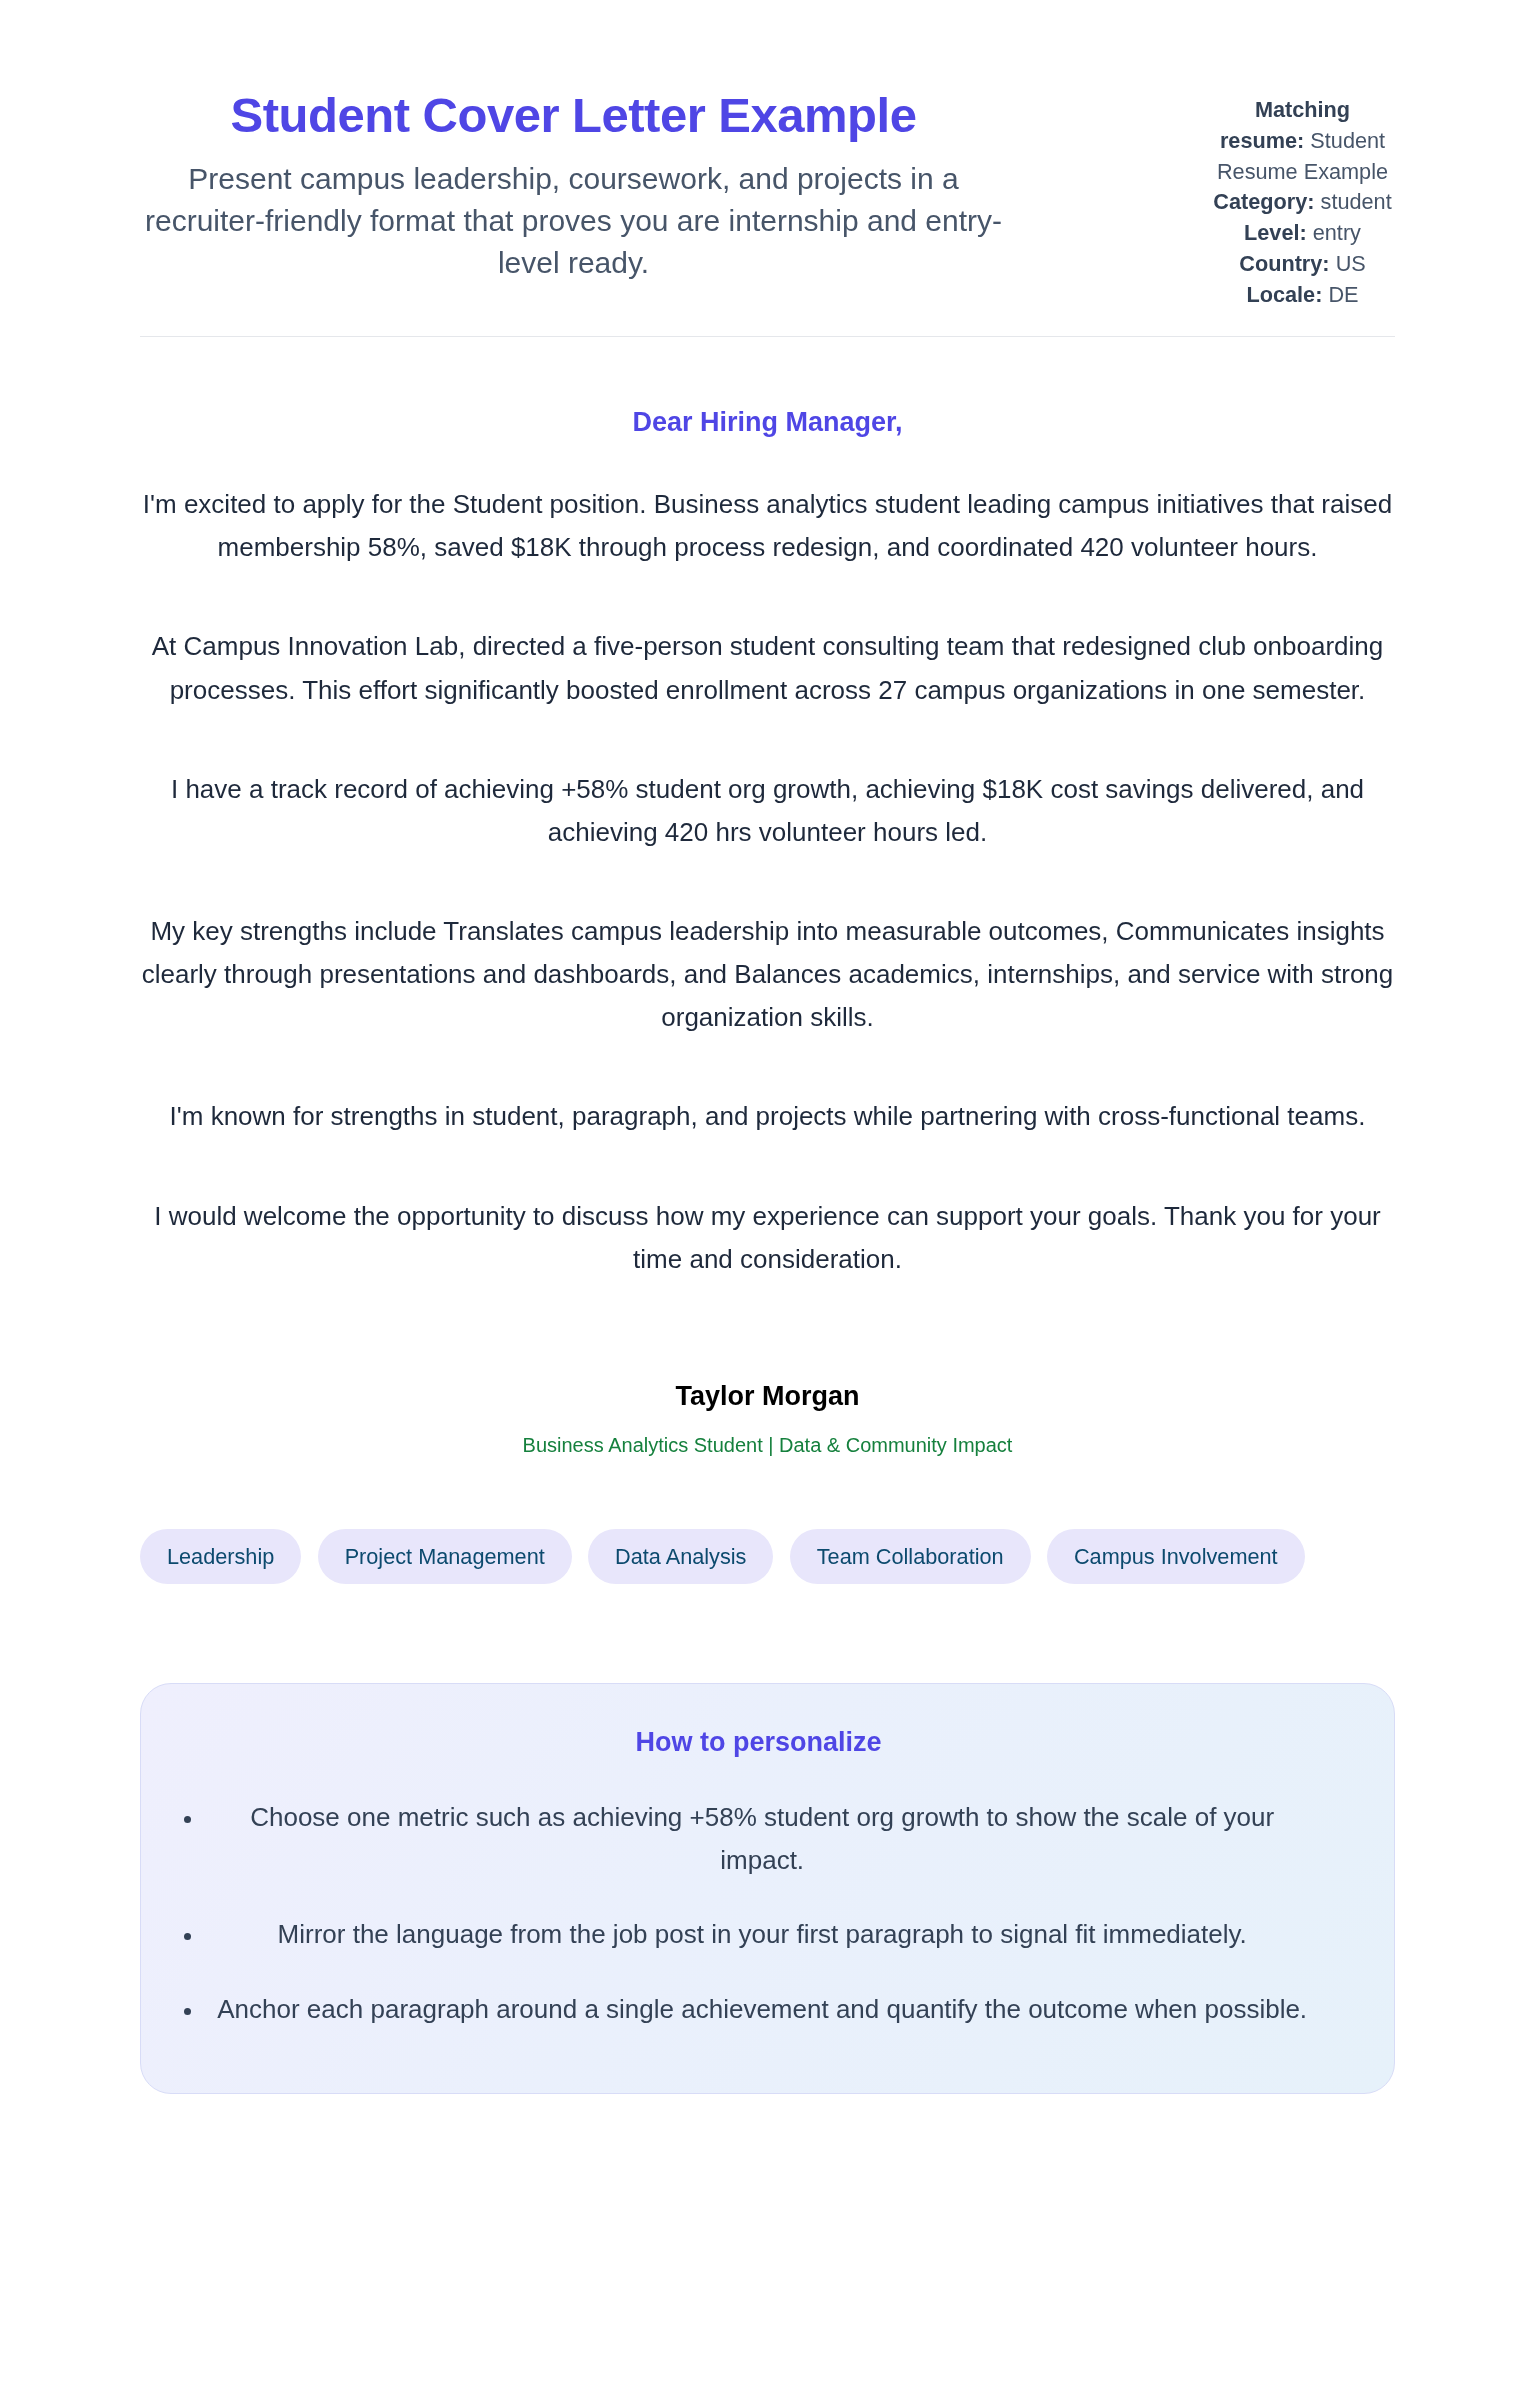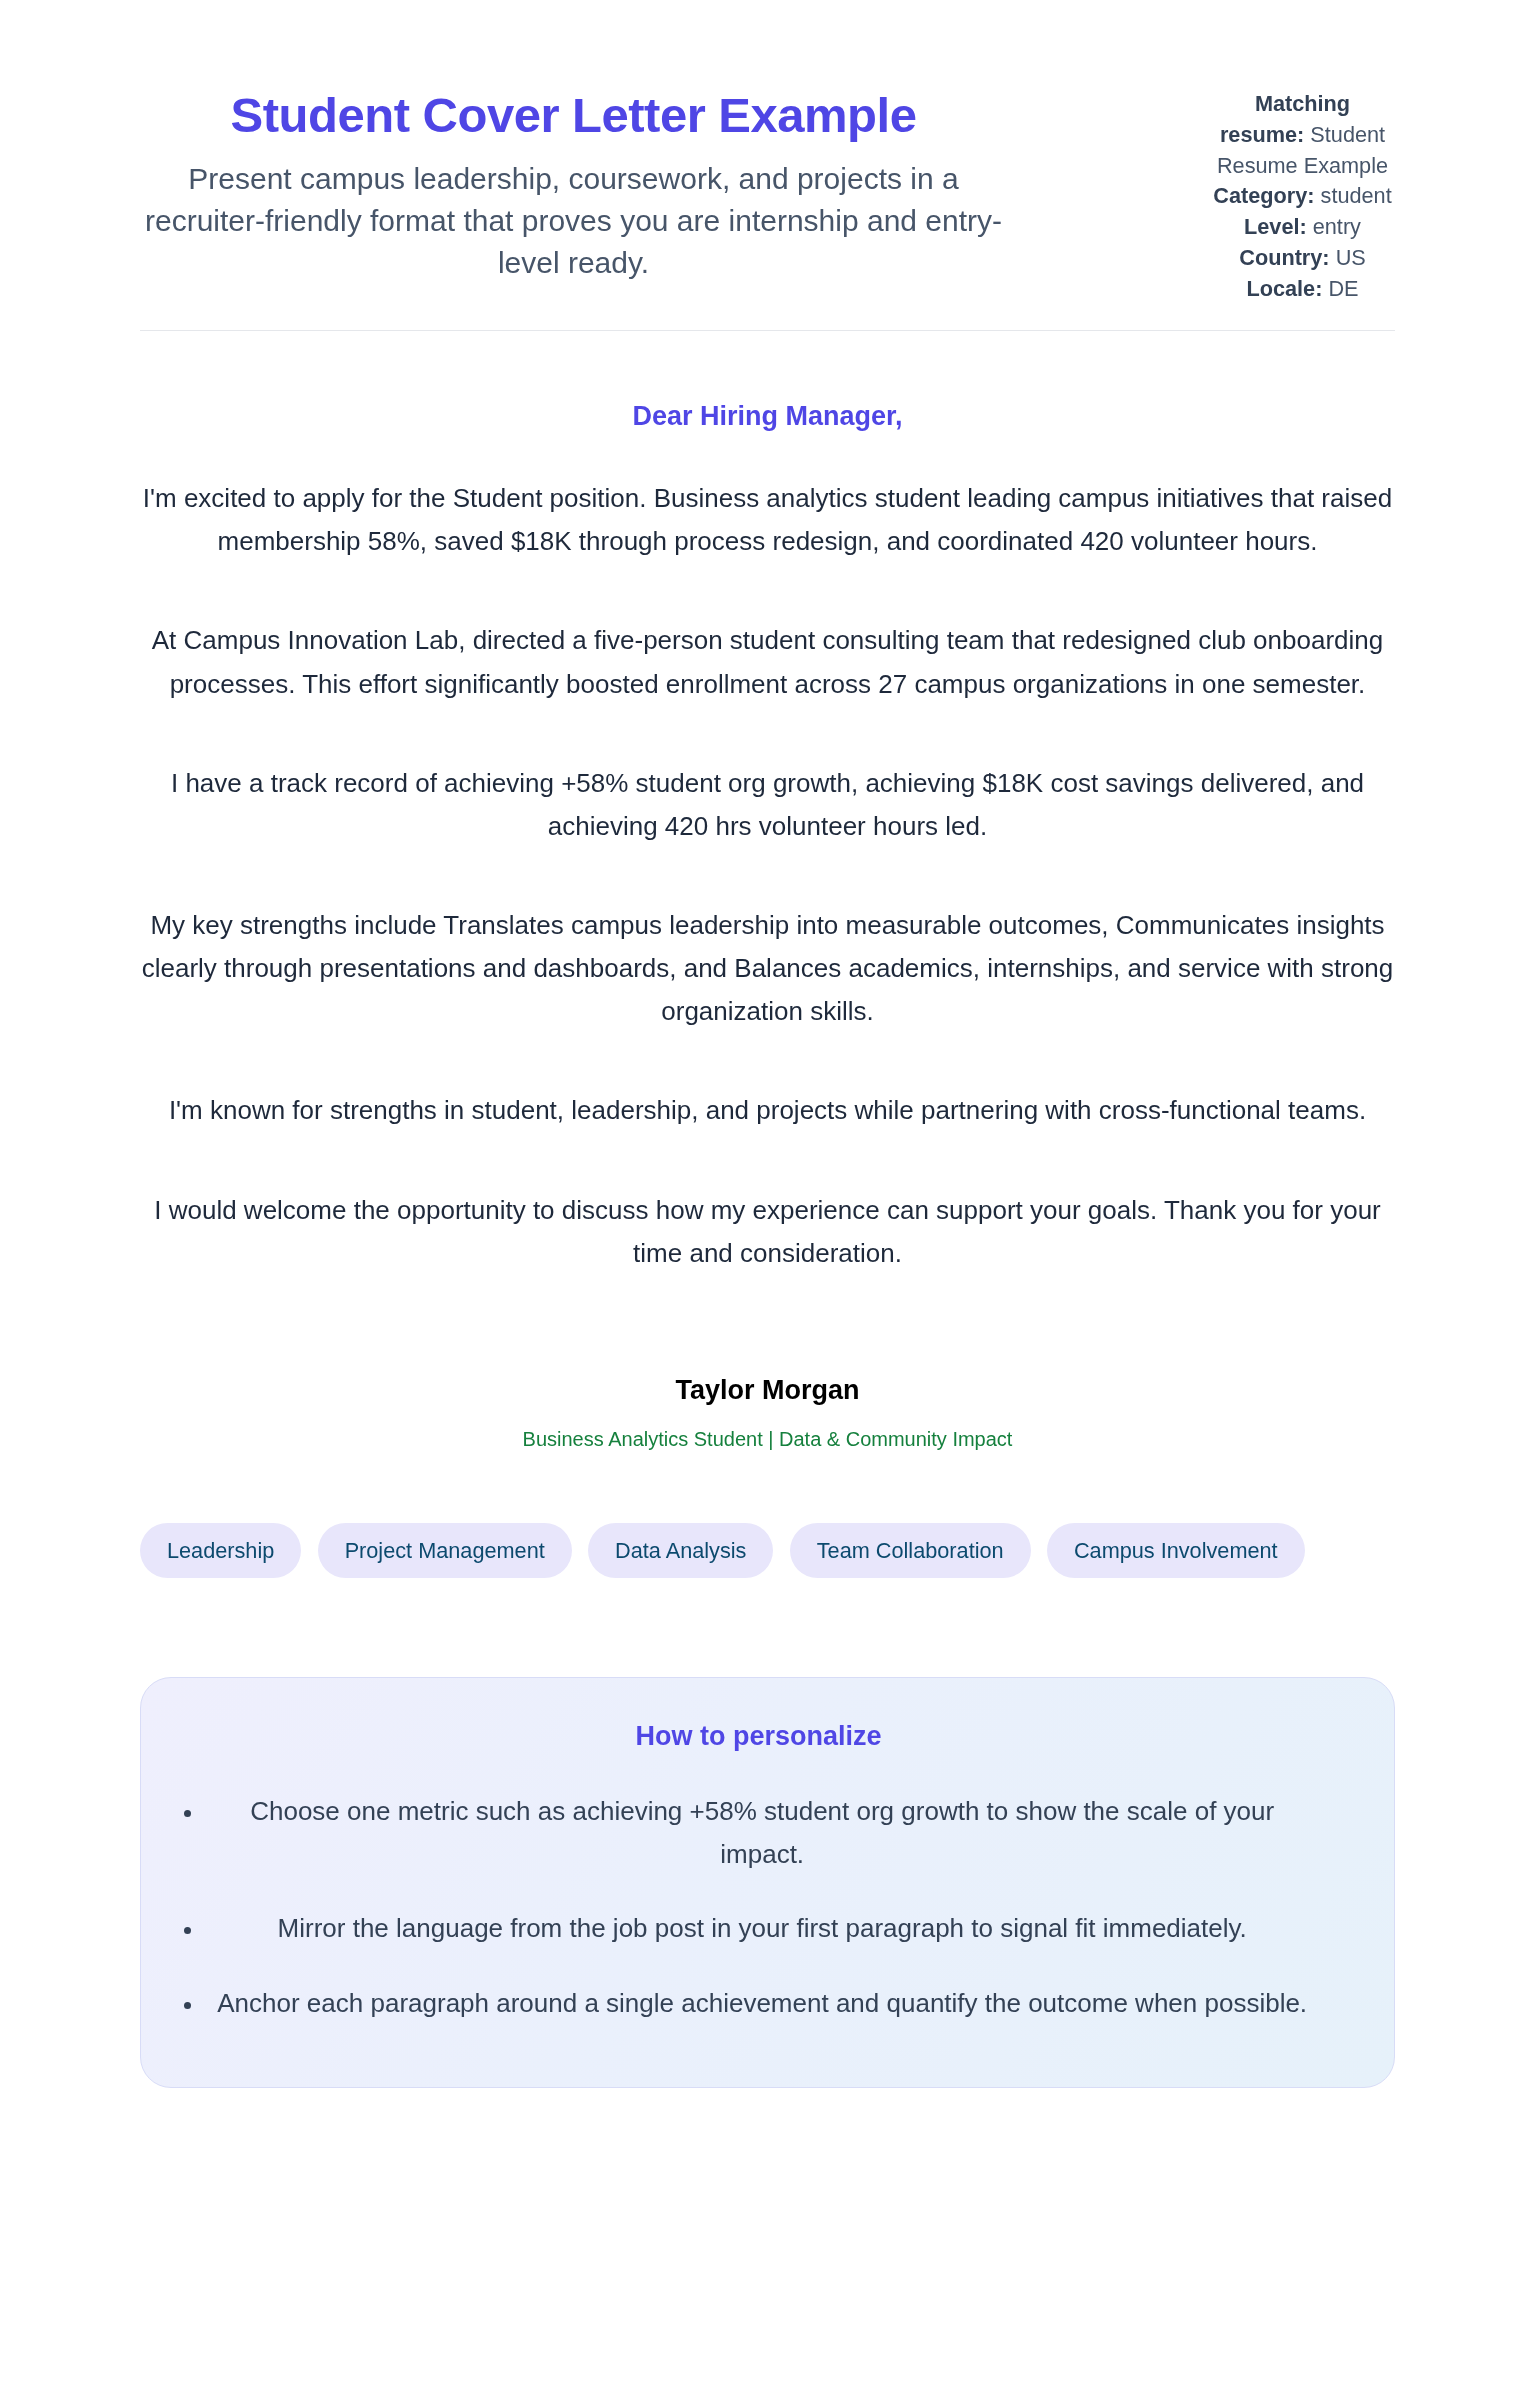--- a/index.html
+++ b/index.html
@@ -37,21 +37,21 @@
   .subtitle {
     margin: 0;
     font-size: 30px;
     line-height: 1.4;
     font-weight: 400;
     color: #475569;
   }
   .meta {
     width: 185px;
     flex: 0 0 auto;
-    margin-top: 2px;
+    margin-top: 8px;
     text-align: right;
     font-size: 21.7px;
     line-height: 1.42;
     color: #475569;
   }
   .meta-label { font-weight: 700; color: #334155; }
 
   
   .divider {
     border: none;
@@ -158,21 +158,21 @@
   </header>
 
   <hr class="divider">
 
   <section class="letter">
     <p class="greeting">Dear Hiring Manager,</p>
     <p class="para">I'm excited to apply for the Student position. Business analytics student leading campus initiatives that raised membership 58%, saved $18K through process redesign, and coordinated 420 volunteer hours.</p>
     <p class="para">At Campus Innovation Lab, directed a five-person student consulting team that redesigned club onboarding processes. This effort significantly boosted enrollment across 27 campus organizations in one semester.</p>
     <p class="para">I have a track record of achieving +58% student org growth, achieving $18K cost savings delivered, and achieving 420 hrs volunteer hours led.</p>
     <p class="para">My key strengths include Translates campus leadership into measurable outcomes, Communicates insights clearly through presentations and dashboards, and Balances academics, internships, and service with strong organization skills.</p>
-    <p class="para">I'm known for strengths in student, leadership, and projects while partnering with cross-functional teams.</p>
+    <p class="para">I'm known for strengths in student, paragraph, and projects while partnering with cross-functional teams.</p>
     <p class="para">I would welcome the opportunity to discuss how my experience can support your goals. Thank you for your time and consideration.</p>
     <p class="sig-name">Taylor Morgan</p>
     <p class="sig-role">Business Analytics Student | Data &amp; Community Impact</p>
   </section>
 
   <div class="skills">
     <span class="pill">Leadership</span>
     <span class="pill">Project Management</span>
     <span class="pill">Data Analysis</span>
     <span class="pill">Team Collaboration</span>

